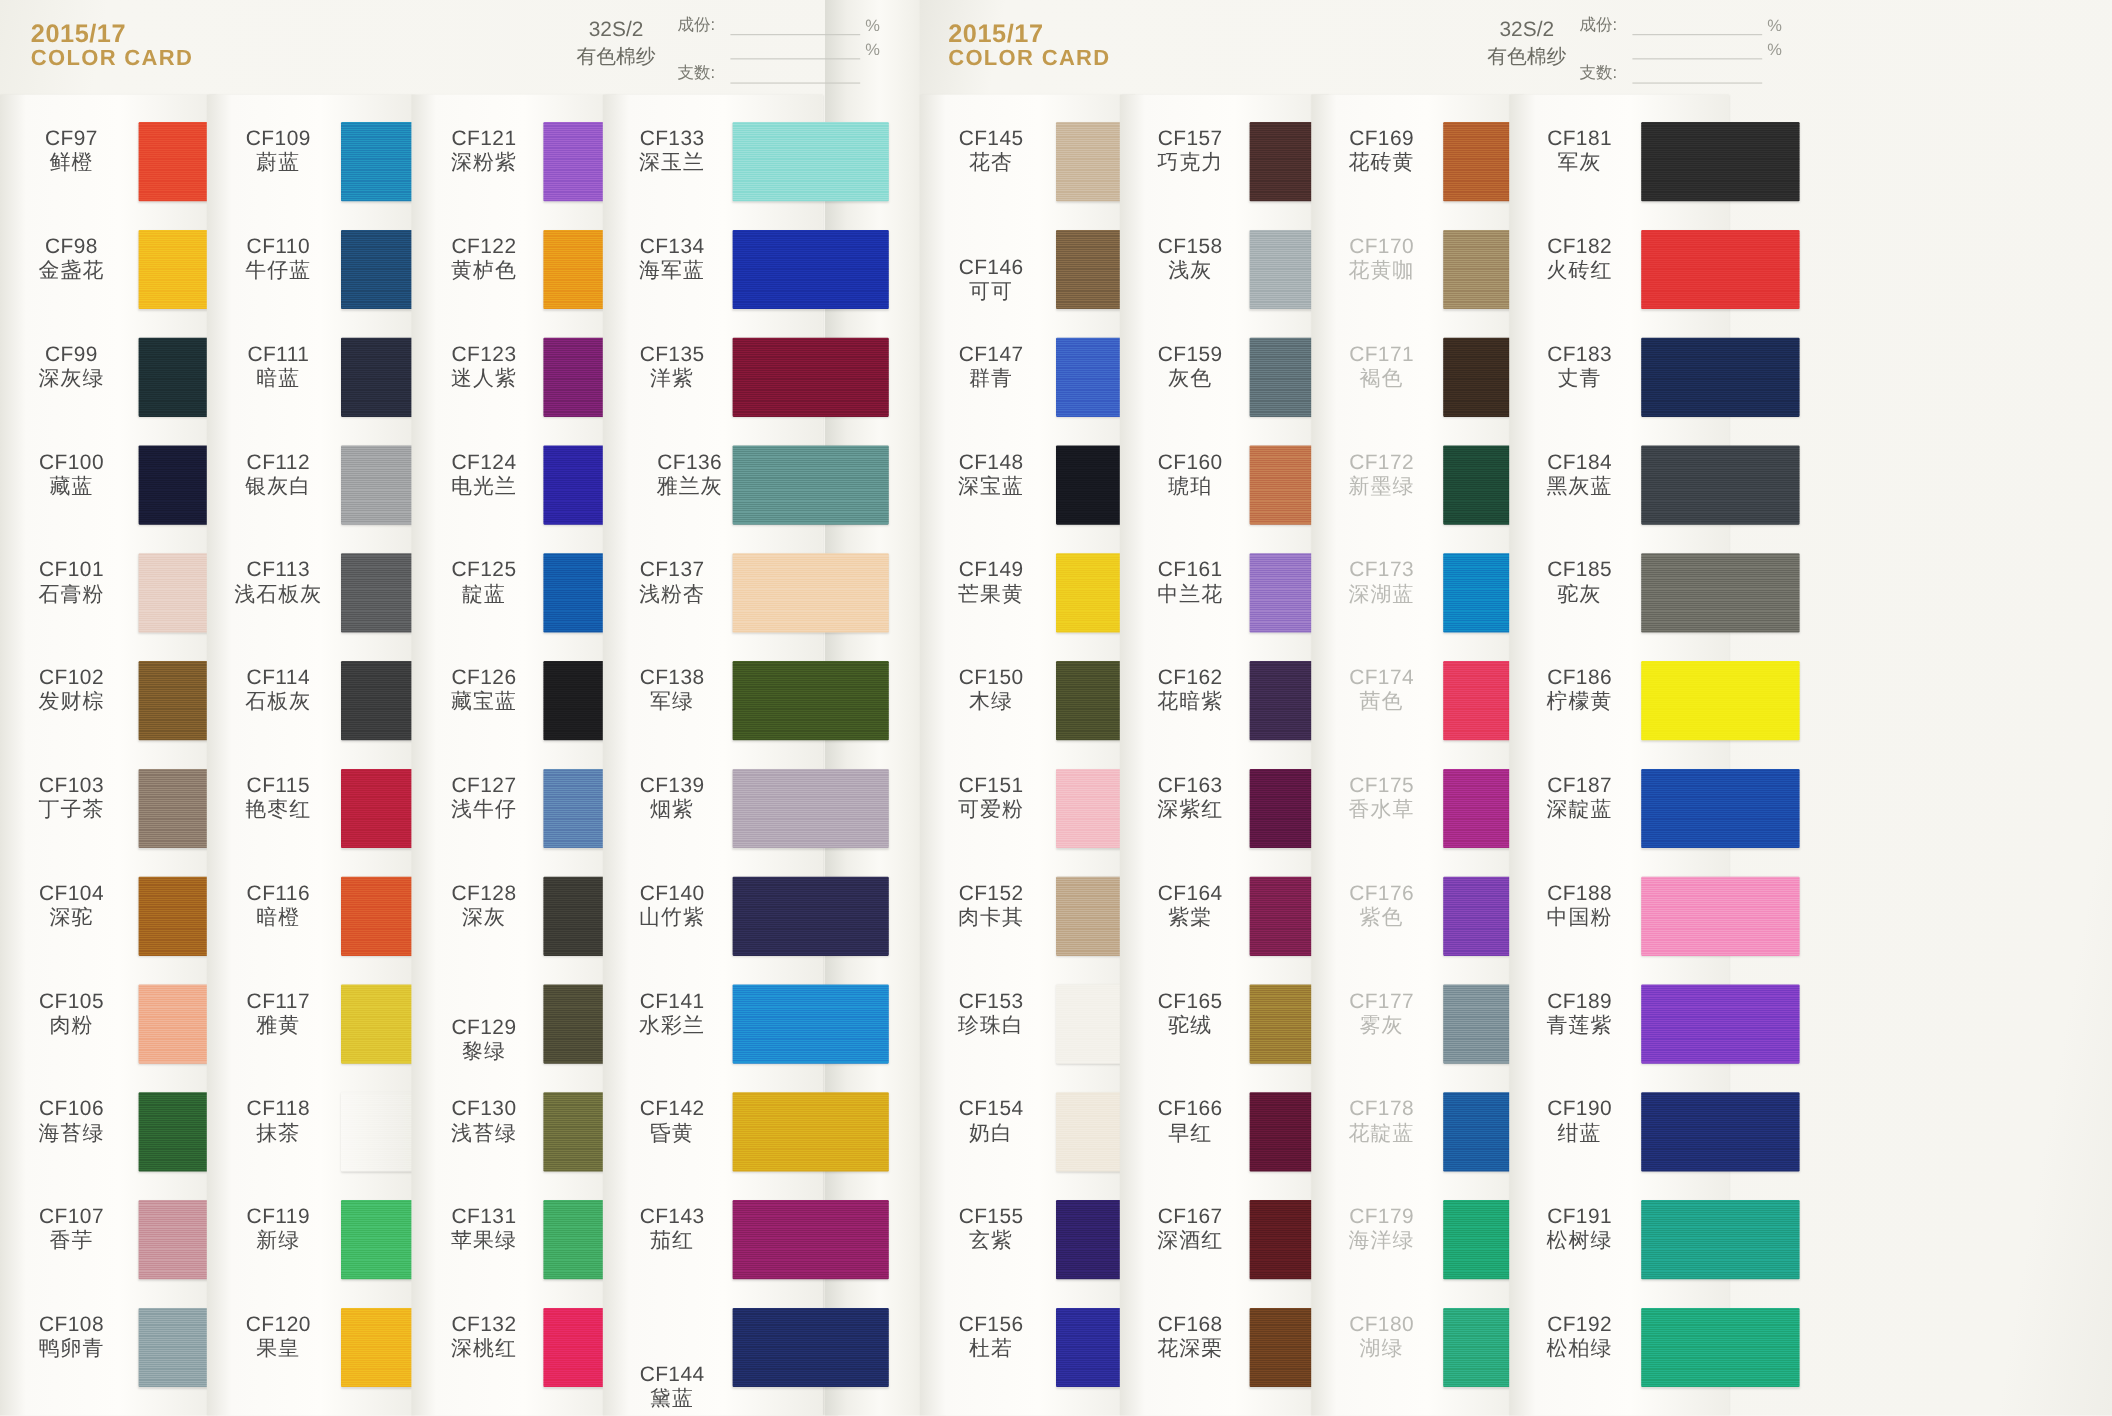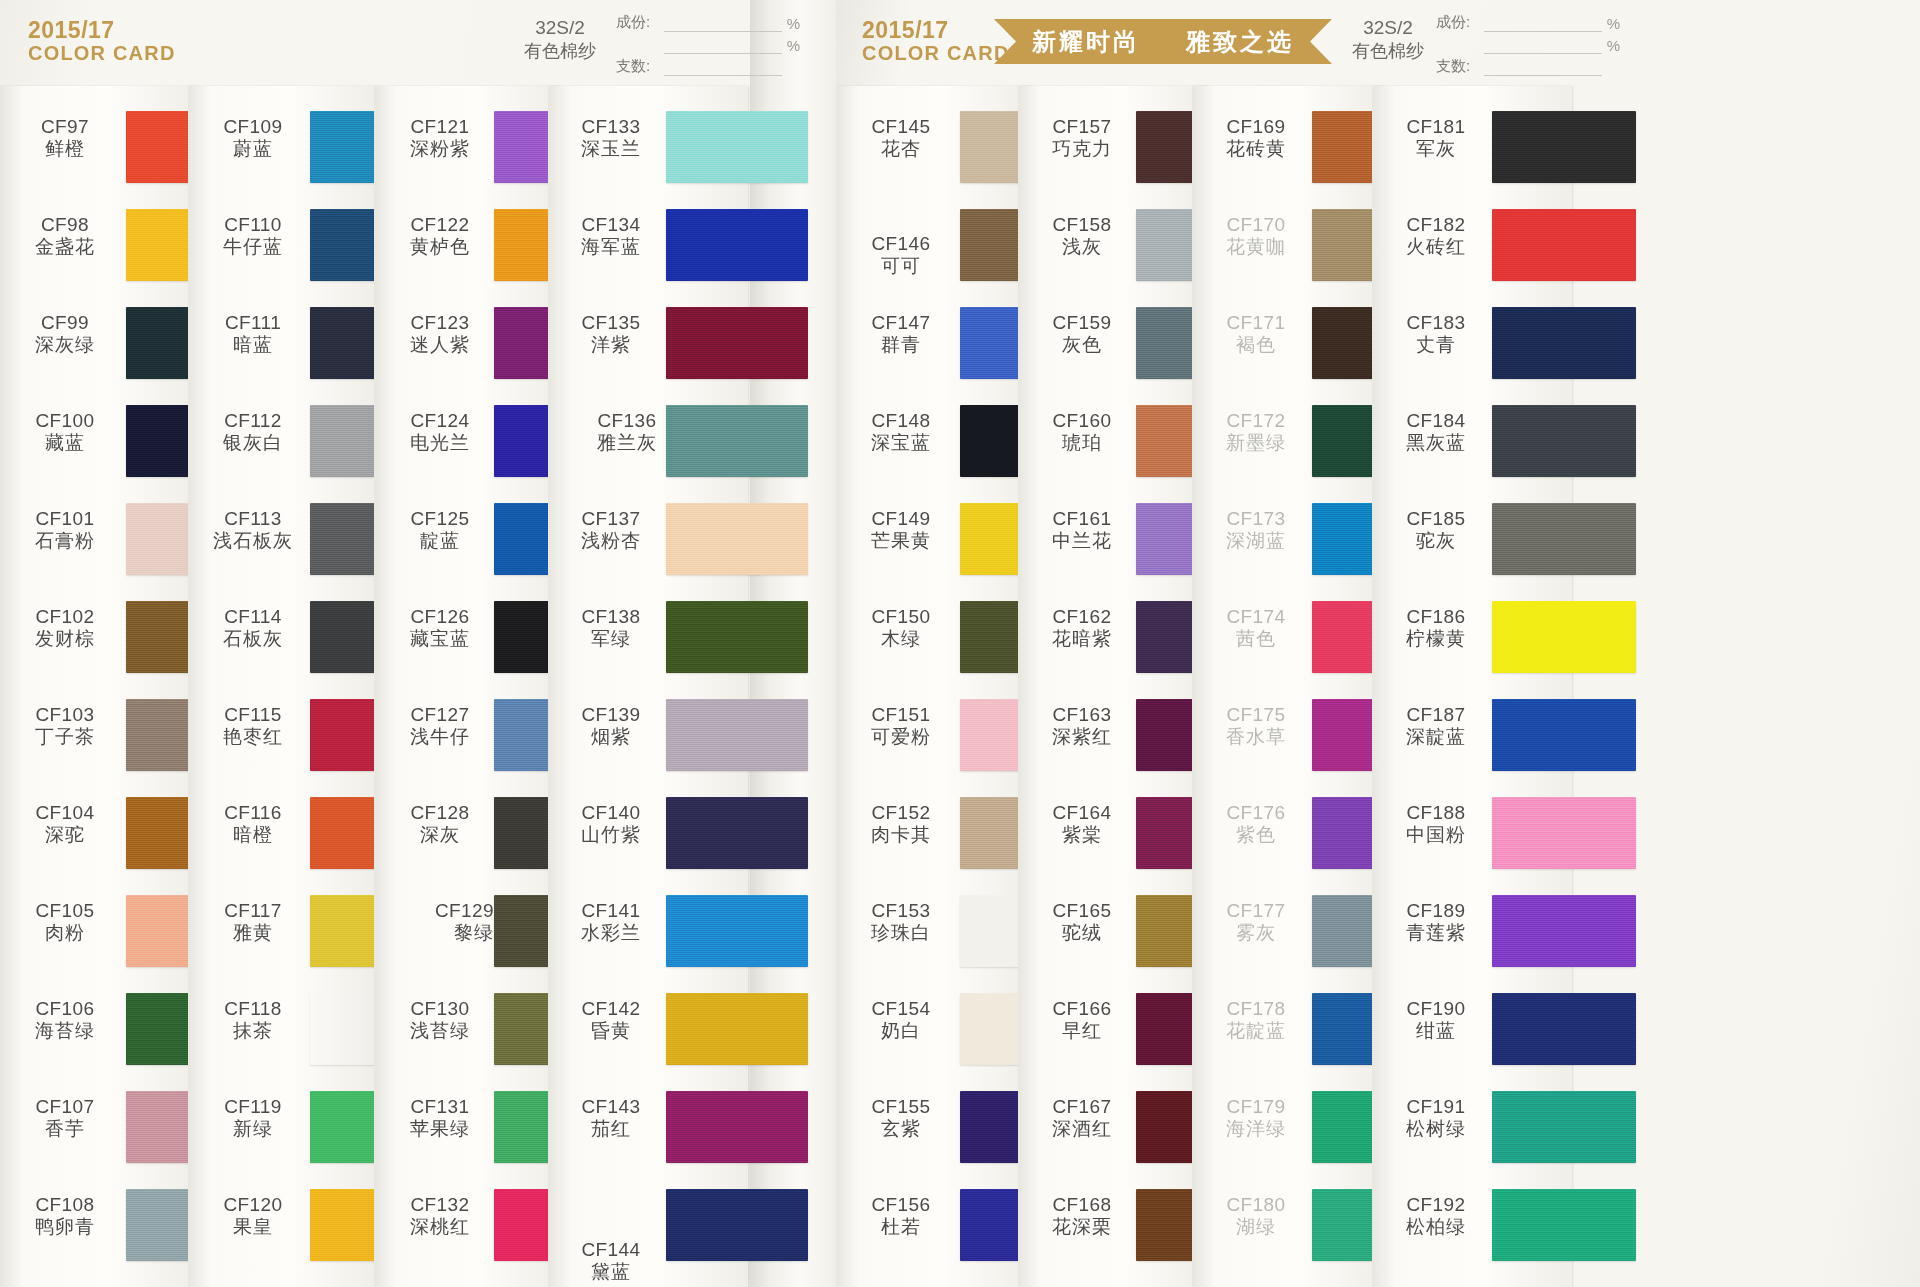--- a/index.html
+++ b/index.html
@@ -85,25 +85,20 @@
         <span class="pc"></span>
       </div>
     </div>
   </div>
 
   <div class="hdr" id="hdr-right" style="left:836px;width:1084px;">
     <div class="yr" style="left:26px;top:18px;">
       <div>2015/17</div>
       <div class="l2">COLOR CARD</div>
     </div>
-    <div class="ribbon" style="left:158px;top:19px;width:338px;">
-      <span>新耀时尚</span>
-      <span style="width:22px"></span>
-      <span>雅致之选</span>
-    </div>
     <div class="spec" style="left:516px;top:16px;">
       <div>32S/2</div>
       <div class="s2">有色棉纱</div>
     </div>
     <div class="fields" style="left:600px;top:10px;">
       <div class="frow">
         <span class="lab">成份:</span>
         <span class="line"></span>
         <span class="pc">%</span>
       </div>
@@ -282,21 +277,21 @@
             <div class="cn">藏宝蓝</div>
           </div>
           <div class="lbl" style="left: 12px; width: 108px; top: 618px;">
             <div>CF127</div>
             <div class="cn">浅牛仔</div>
           </div>
           <div class="lbl" style="left: 12px; width: 108px; top: 716px;">
             <div>CF128</div>
             <div class="cn">深灰</div>
           </div>
-          <div class="lbl" style="left: 12px; width: 108px; top: 814px; text-align: right;">
+          <div class="lbl" style="left: 12px; width: 108px; top: 838px;">
             <div>CF129</div>
             <div class="cn">黎绿</div>
           </div>
           <div class="lbl" style="left: 12px; width: 108px; top: 912px;">
             <div>CF130</div>
             <div class="cn">浅苔绿</div>
           </div>
           <div class="lbl" style="left: 12px; width: 108px; top: 1010px;">
             <div>CF131</div>
             <div class="cn">苹果绿</div>

